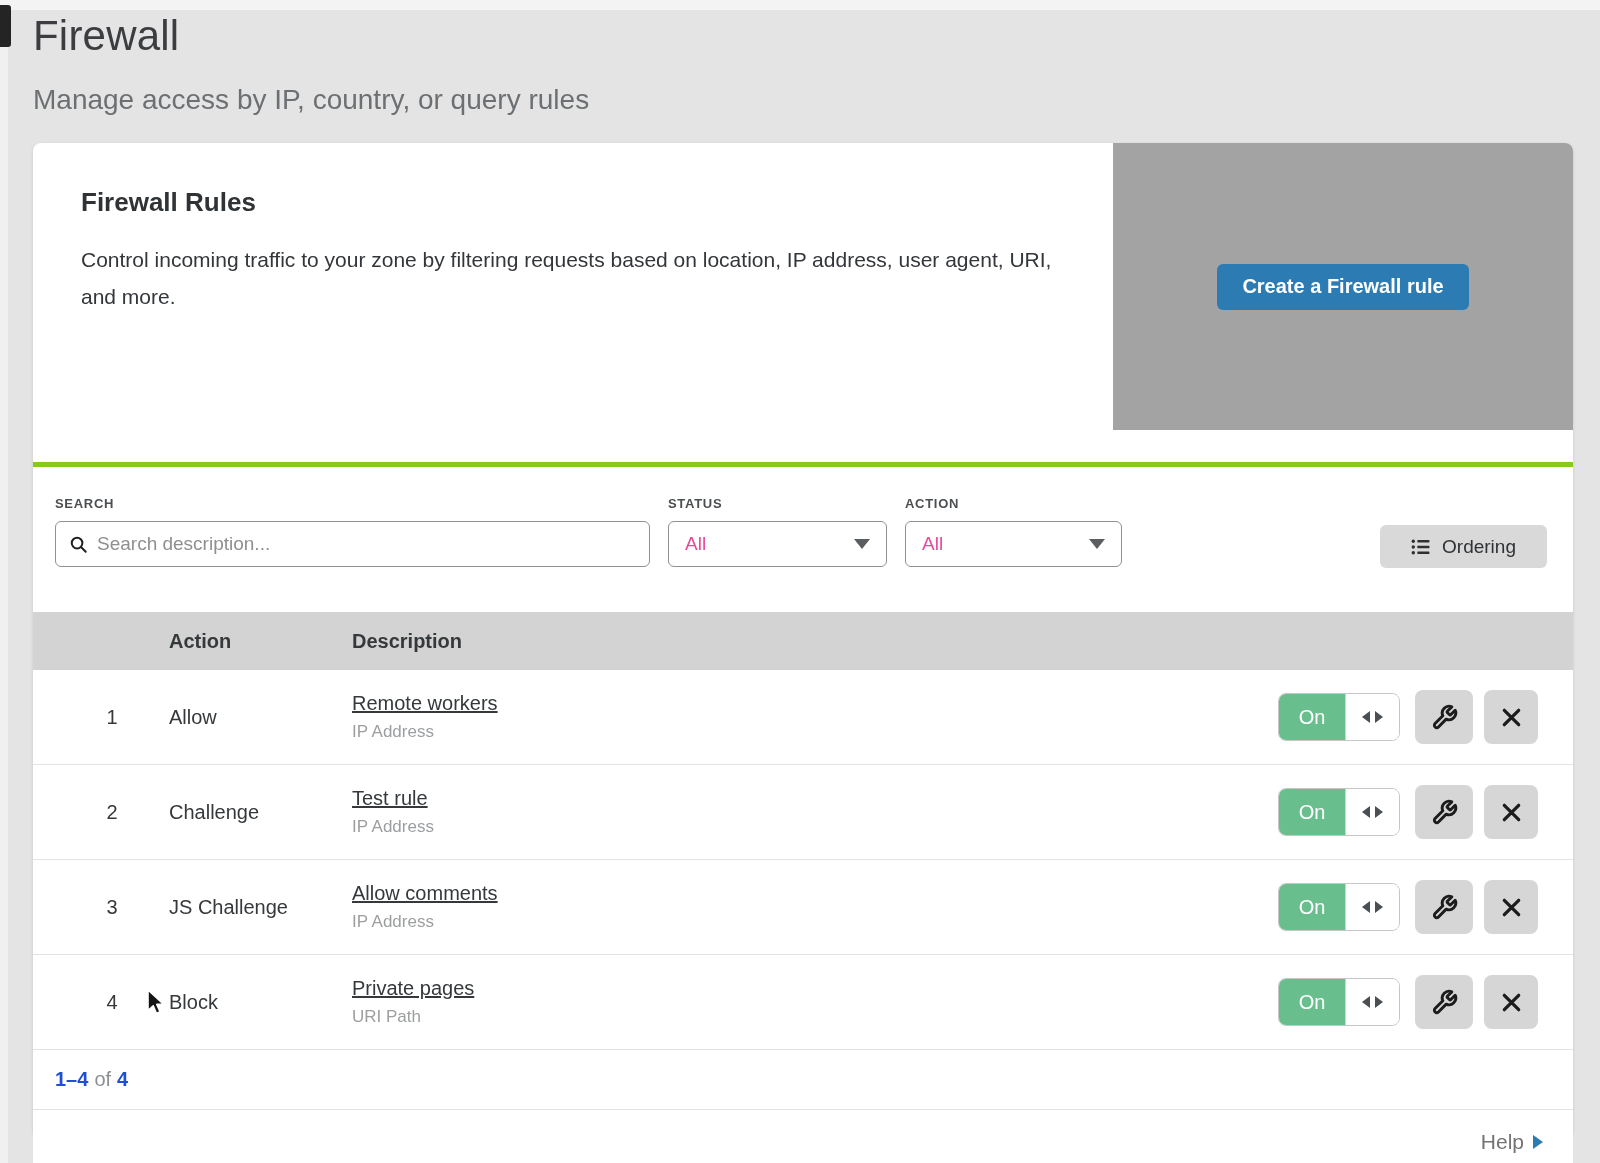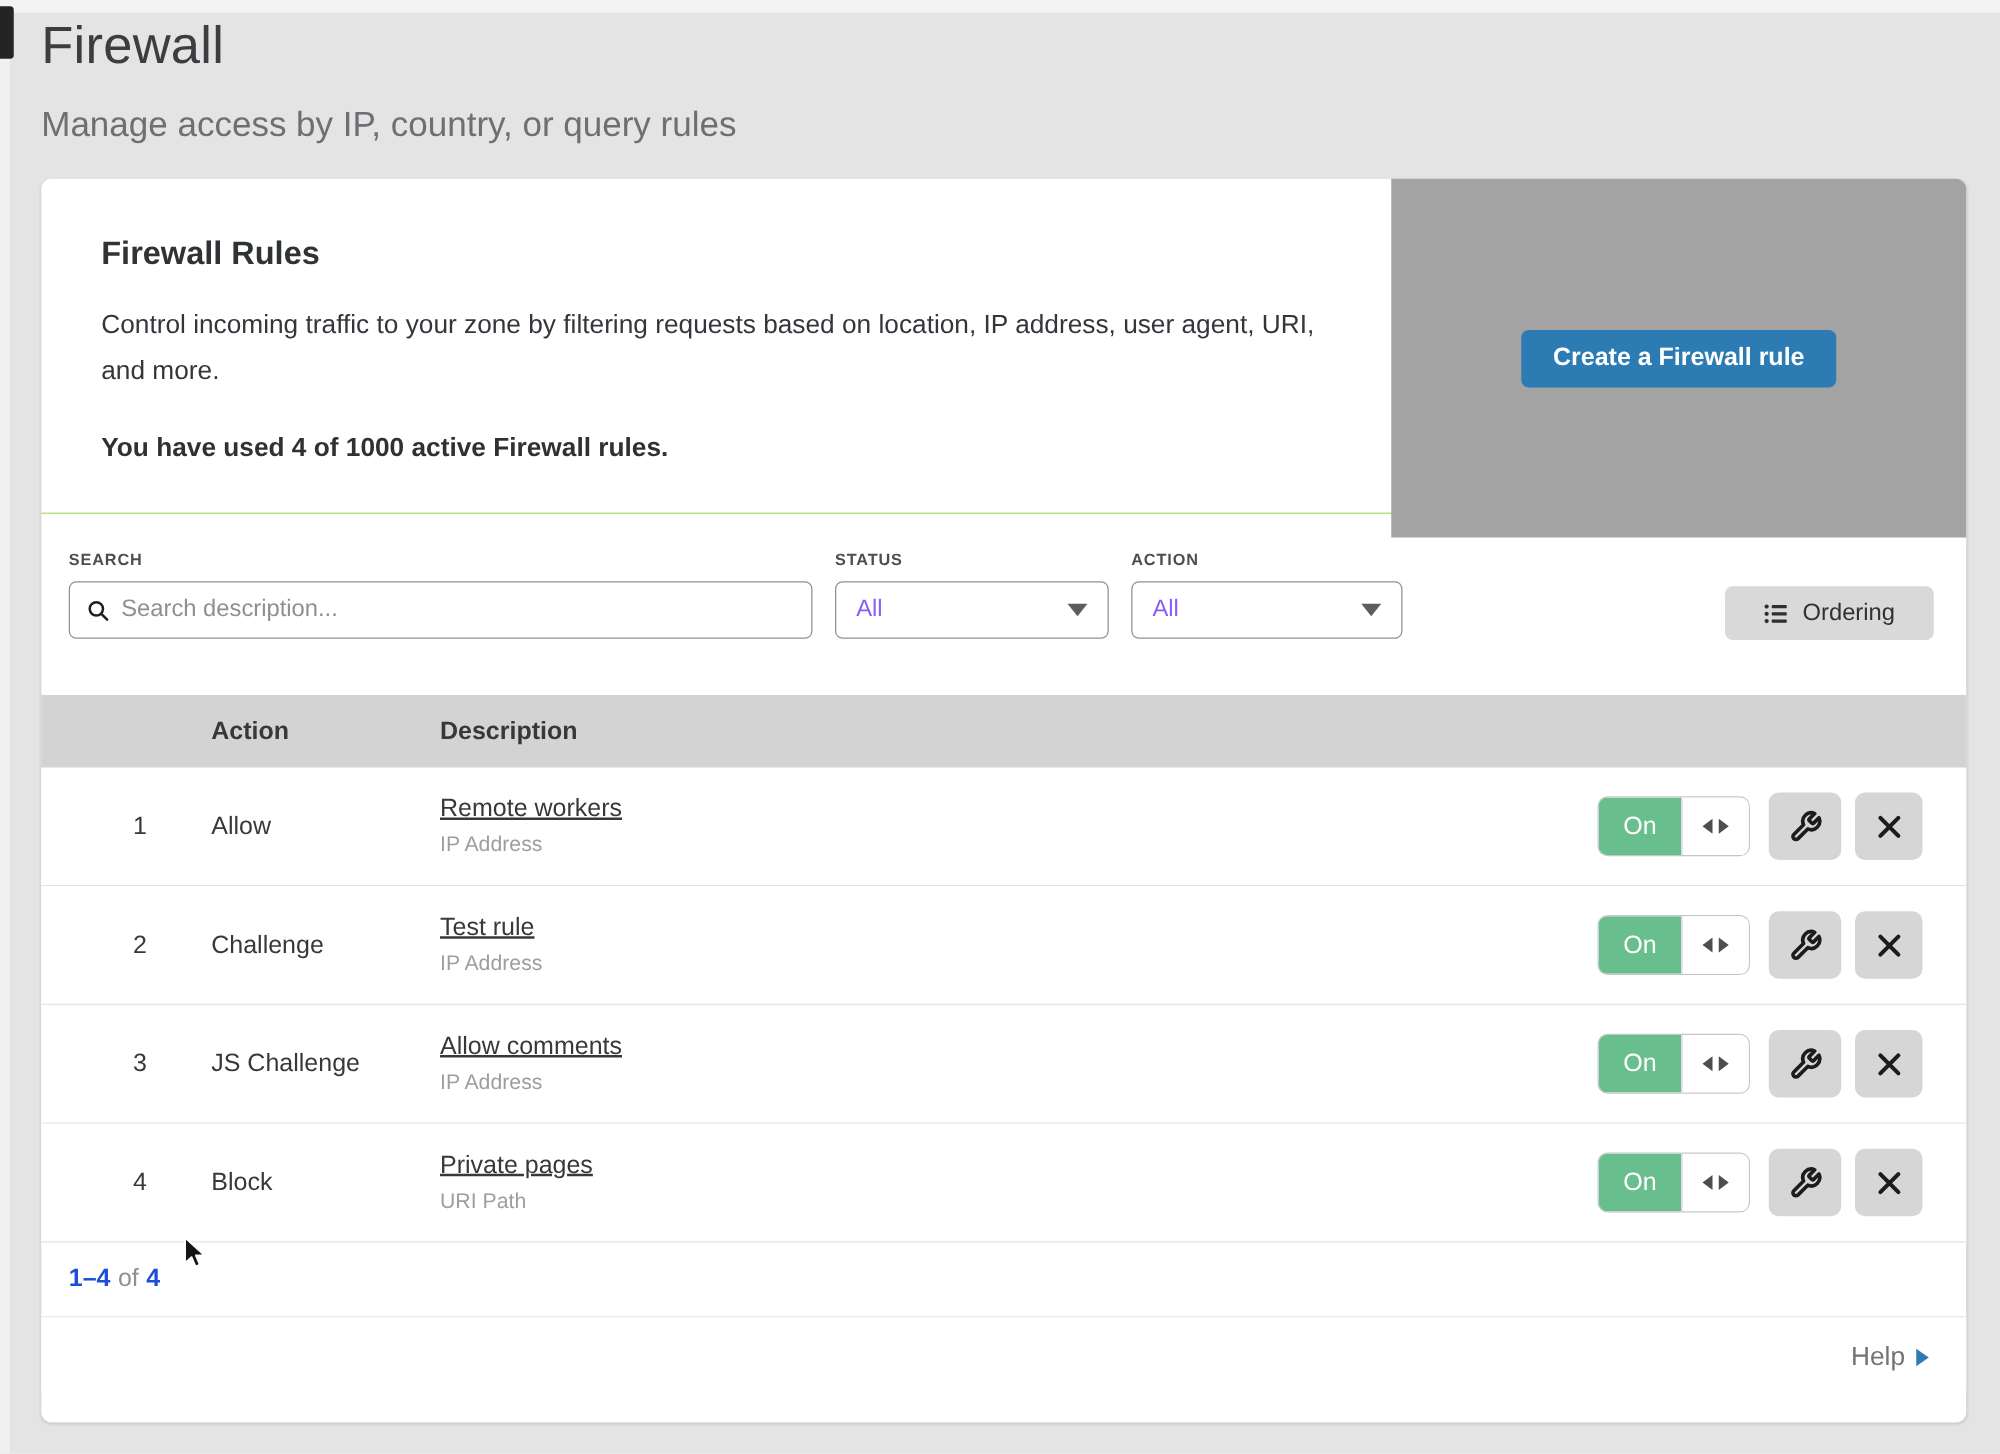--- a/index.html
+++ b/index.html
@@ -21,21 +21,21 @@
   .page-subtitle { margin-top:24px; font-size:28px; color:#6d7073; }
 
   
   .panel {
     position:absolute; left:33px; top:143px; width:1540px; height:995px;
     background:#ffffff; border-radius:8px;
     box-shadow:0 1px 3px rgba(0,0,0,0.14);
   }
 
   
-  .card-top { position:relative; height:268px; border-bottom:1px solid #84cc16; border-radius:8px 8px 0 0; }
+  .card-top { position:relative; height:324px; border-bottom:5px solid #84cc16; border-radius:8px 8px 0 0; }
   .card-heading { position:absolute; left:48px; top:44px; font-size:26px; font-weight:700; color:#303336; }
   .card-desc { position:absolute; left:48px; top:98px; width:980px; font-size:21px; line-height:37px; color:#33363a; }
   .card-note { position:absolute; left:48px; top:204px; font-size:21px; font-weight:700; color:#2f3235; }
   .card-aside {
     position:absolute; right:0; top:0; width:460px; height:287px;
     background:#a3a3a3; border-radius:0 8px 0 0;
     display:flex; align-items:center; justify-content:center;
   }
   .create-btn {
     width:252px; height:46px; border:none; cursor:pointer;
@@ -61,21 +61,21 @@
   }
   .search-box input::placeholder { color:#8f8f8f; }
   .select {
     position:absolute; top:54px; height:46px; background:#fff;
     border:1px solid #919191; border-radius:6px;
     display:flex; align-items:center; justify-content:space-between;
     padding:0 16px; cursor:pointer;
   }
   .sel-status { left:635px; width:219px; }
   .sel-action { left:872px; width:217px; }
-  .select .sel-value { font-size:19px; color:#8b5cf6; }
+  .select .sel-value { font-size:19px; color:#ec4899; }
   .caret-down {
     width:0; height:0; border-left:8px solid transparent;
     border-right:8px solid transparent; border-top:10px solid #5b5e61;
   }
   .ordering-btn {
     position:absolute; left:1347px; top:58px; width:167px; height:43px;
     background:#d9d9d9; border:none; border-radius:6px; cursor:pointer;
     display:flex; align-items:center; justify-content:center; gap:11px;
     font-family:inherit; font-size:19px; color:#2f3235;
   }
@@ -146,21 +146,20 @@
 <header class="page-header">
   <div class="page-title">Firewall</div>
   <div class="page-subtitle">Manage access by IP, country, or query rules</div>
 </header>
 
 <main class="panel">
 
   <section class="card-top">
     <h2 class="card-heading">Firewall Rules</h2>
     <p class="card-desc">Control incoming traffic to your zone by filtering requests based on location, IP address, user agent, URI, and more.</p>
-    <p class="card-note">You have used 4 of 1000 active Firewall rules.</p>
     <div class="card-aside">
       <button class="create-btn">Create a Firewall rule</button>
     </div>
   </section>
 
   <section class="filters">
     <div class="filter-label lbl-search">SEARCH</div>
     <div class="search-box">
       <span style="display:flex;">
         <svg width="19" height="19" viewBox="0 0 20 20">

